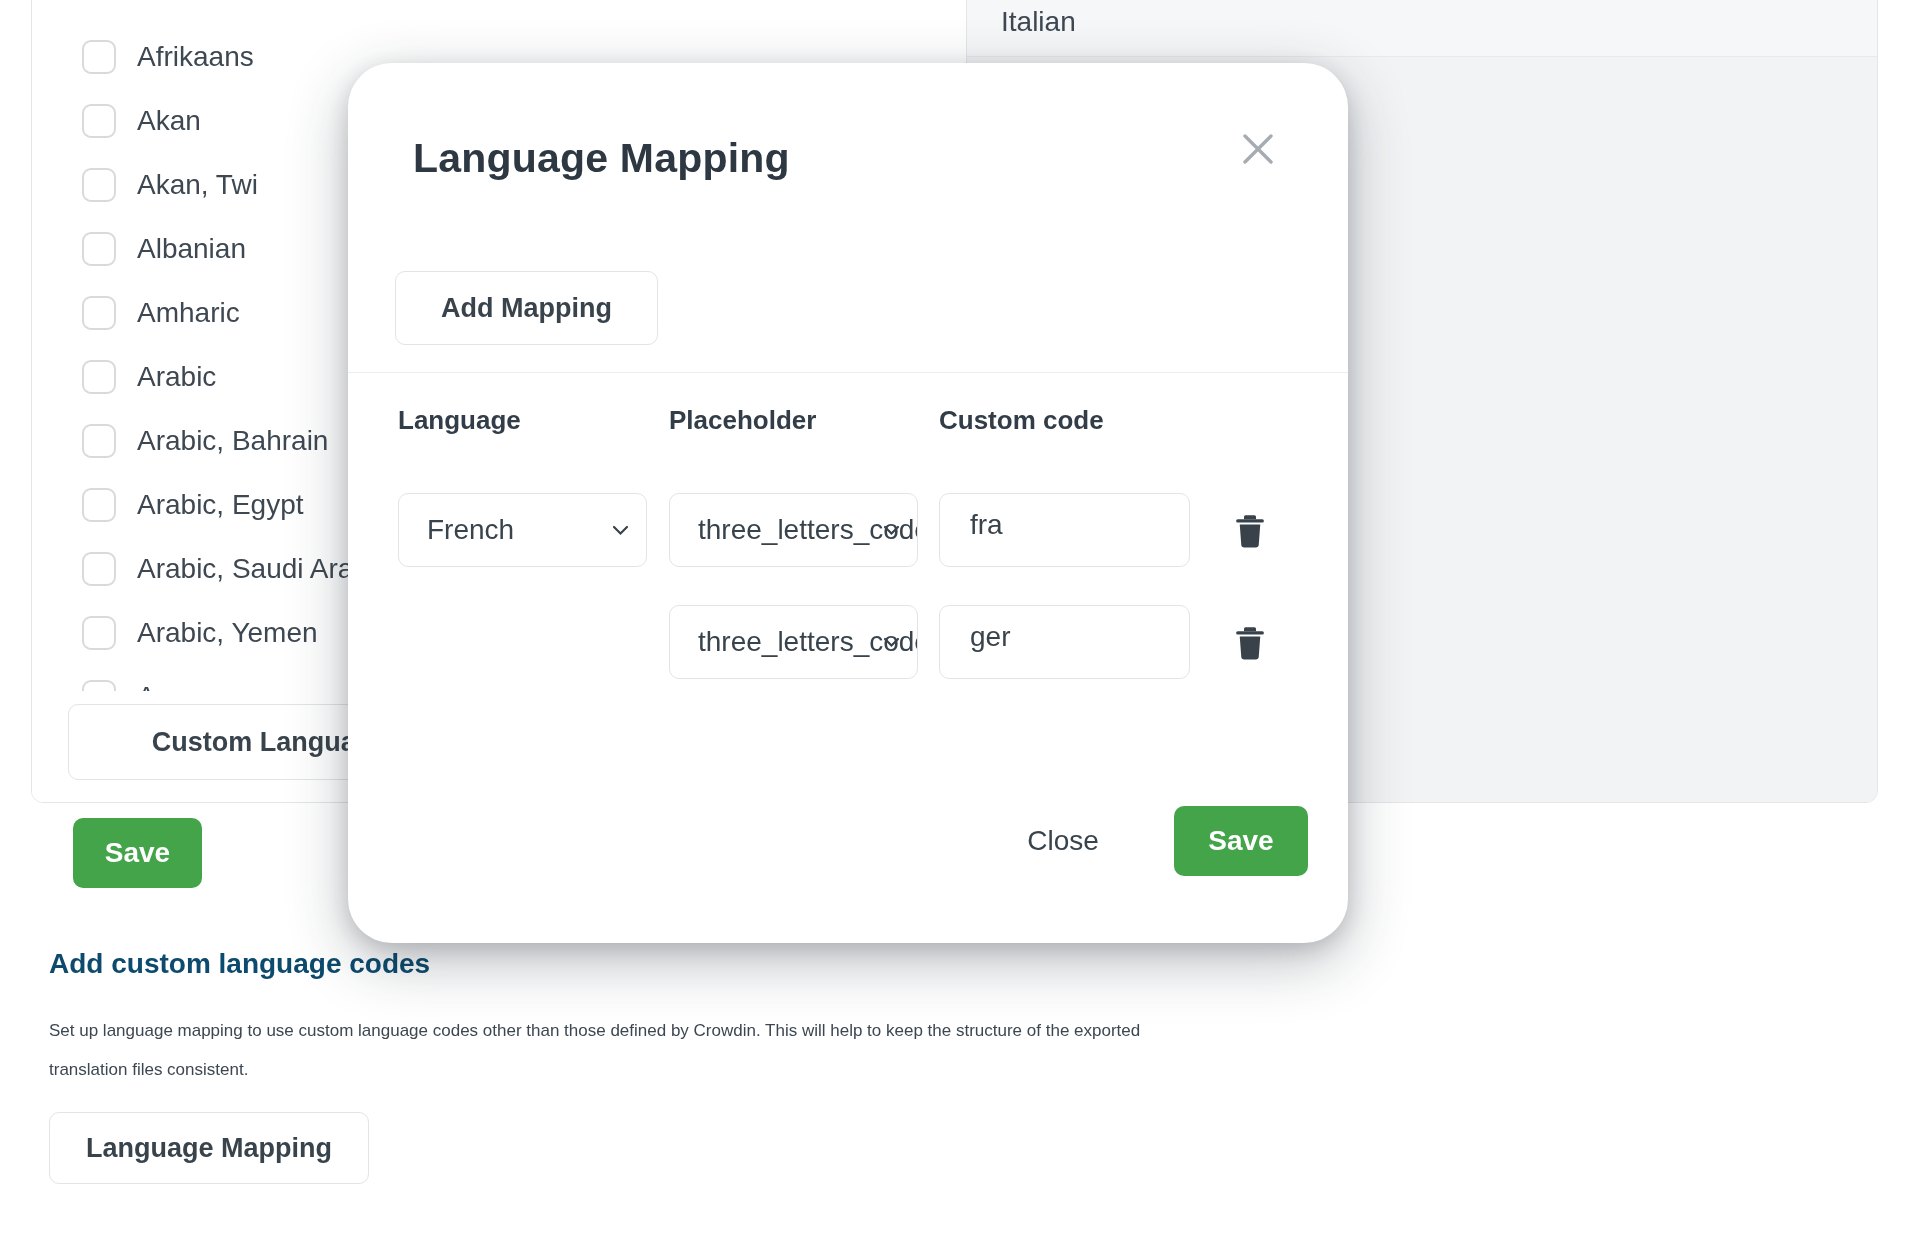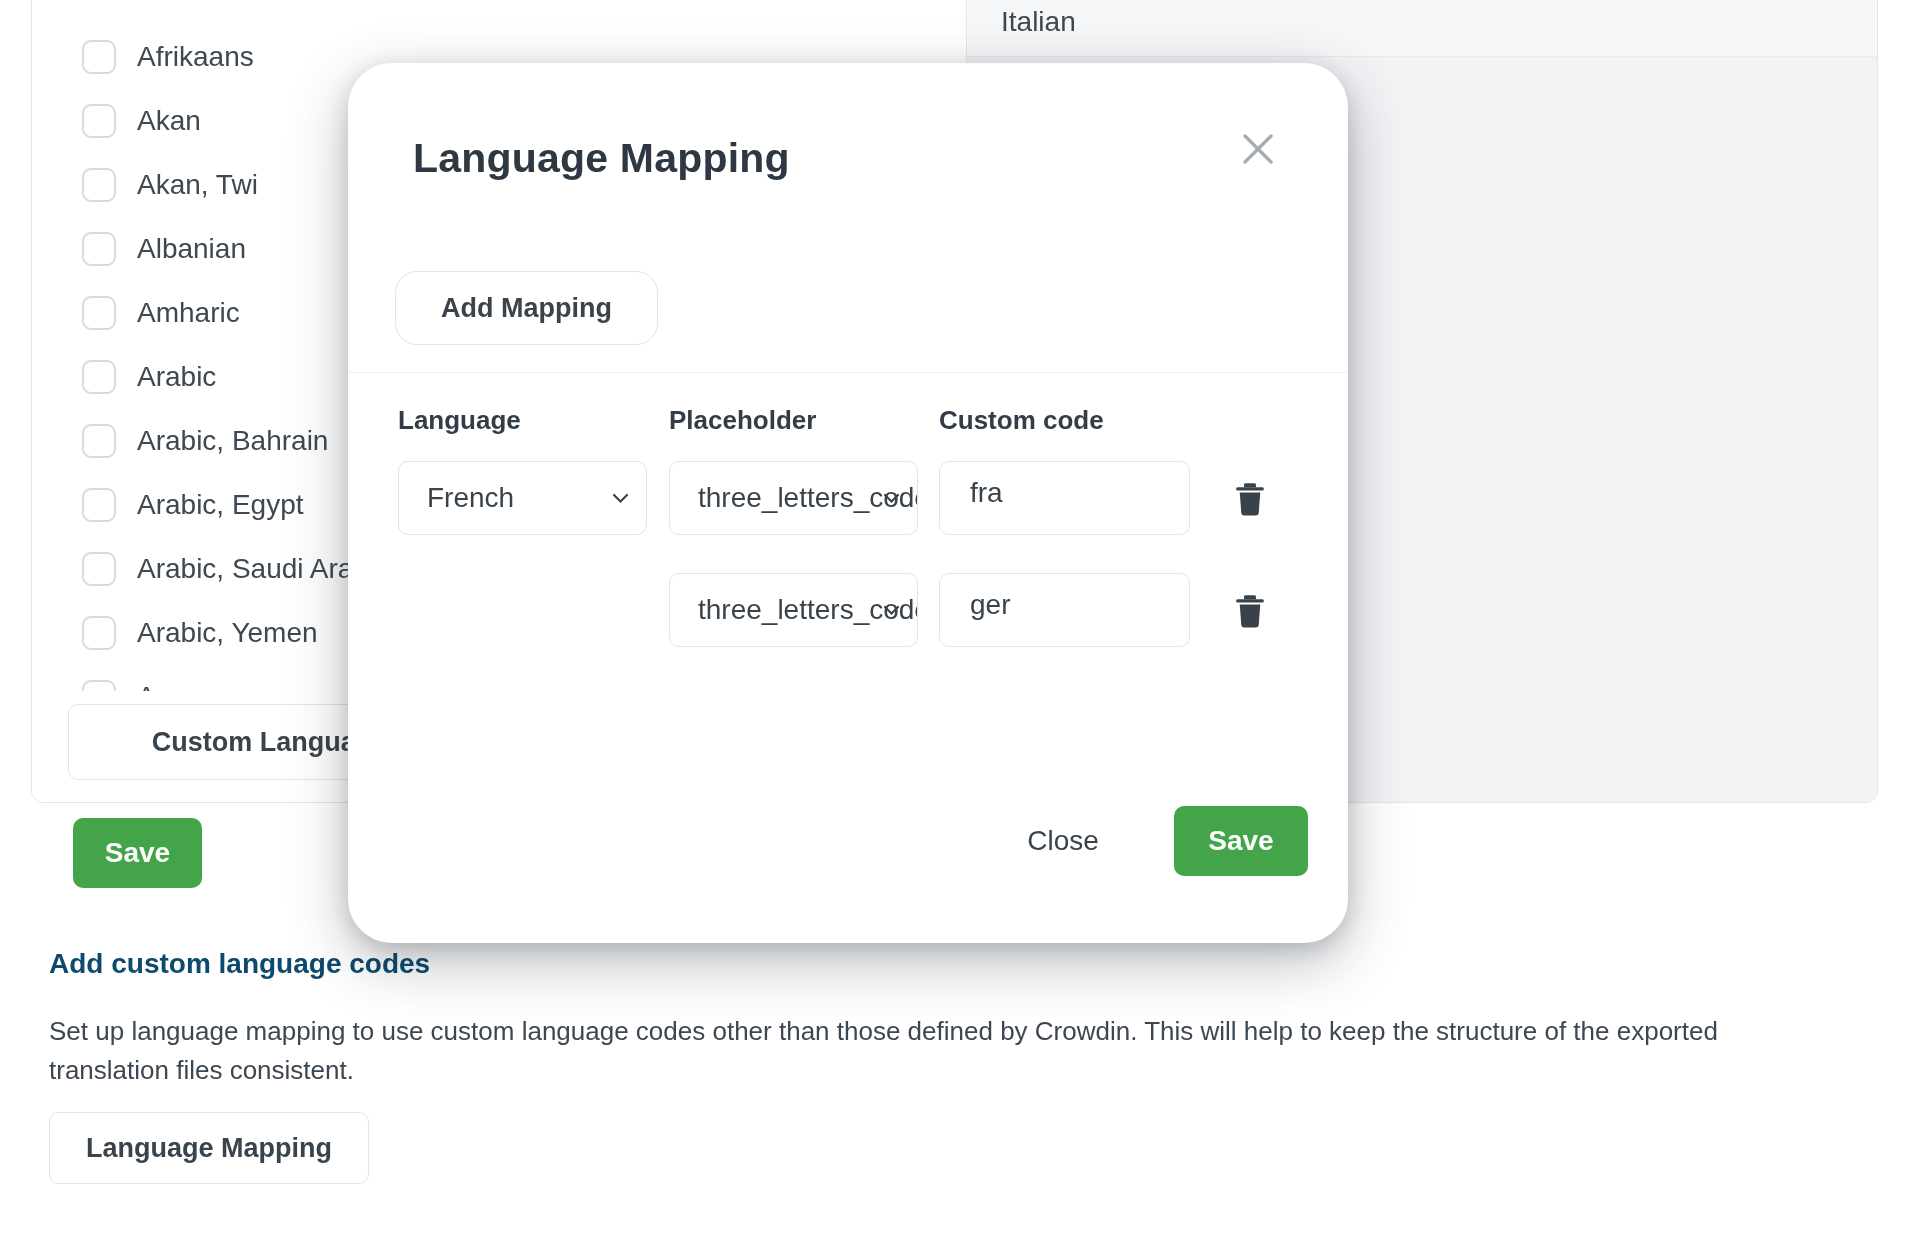--- a/index.html
+++ b/index.html
@@ -44,21 +44,21 @@
     font-family:inherit; font-size:28px; font-weight:700;
     display:flex; align-items:center; justify-content:center; cursor:pointer;margin-left:24px;
   }
   .page-save { position:absolute; left:49px; top:818px; width:129px; height:70px; }
   .section-heading {
     position:absolute; left:49px; top:948px;
     font-size:28px; font-weight:700; color:#0c4a6e;
   }
   .section-desc {
     position:absolute; left:49px; top:1012px; width:1810px;
-    font-size:26px; line-height:38.5px; color:#3d4751; white-space:pre-line;
+    font-size:17px; line-height:38.5px; color:#3d4751; white-space:pre-line;
   }
   .mapping-open-btn {
     position:absolute; left:49px; top:1112px; width:320px; height:72px;
     background:#fff; border:1px solid #e2e4e6; border-radius:10px;
     display:flex; align-items:center; justify-content:center;
     font-size:27px; font-weight:700; color:#39434c; cursor:pointer;
   }
 
   
   .modal {
@@ -70,32 +70,32 @@
     position:absolute; left:65px; top:72px;
     font-size:41px; font-weight:700; color:#2d3843; letter-spacing:.2px;
   }
   .modal-close {
     position:absolute; right:66px; top:62px; width:48px; height:48px;
     display:flex; align-items:center; justify-content:center; cursor:pointer;
     background:none; border:none; padding:0;
   }
   .add-mapping-btn {
     position:absolute; left:47px; top:208px; height:74px; padding:0 45px;
-    background:#fff; border:1px solid #e2e4e6; border-radius:22px;
+    background:#fff; border:1px solid #e2e4e6; border-radius:10px;
     display:flex; align-items:center; justify-content:center;
     font-size:27px; font-weight:700; color:#39434c; cursor:pointer; font-family:inherit;
   }
   .modal-divider { position:absolute; left:0; right:0; top:309px; height:1px; background:#edeef0; }
 
   .col-header { position:absolute; top:342px; font-size:26px; font-weight:700; color:#323d47; }
   .hdr-language { left:50px; }
   .hdr-placeholder { left:321px; }
   .hdr-custom { left:591px; }
 
-  .map-row { position:absolute; left:0; width:100%; height:74px; }
+  .map-row { position:absolute; left:0; width:100%; height:74px;margin-top:32px; }
   .row-0 { top:398px; } .row-1 { top:510px; }
 
   .select-box {
     position:absolute; top:0; height:74px; background:#fff;
     border:1px solid #e2e4e6; border-radius:10px;
     display:flex; align-items:center; padding-left:28px; padding-right:40px;
     font-size:28px; color:#39434c; cursor:pointer; overflow:hidden; white-space:nowrap;
   }
   .sel-language { left:50px; width:249px; }
   .sel-placeholder { left:321px; width:249px; }

